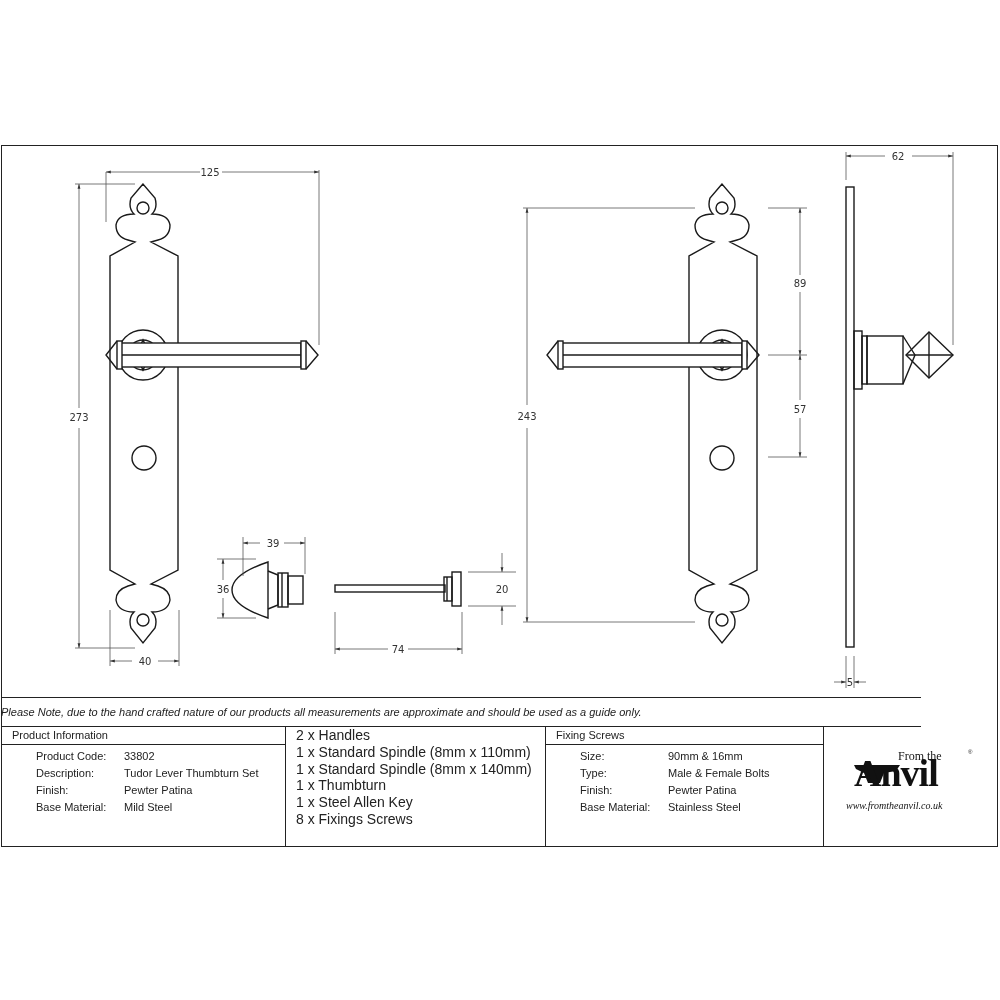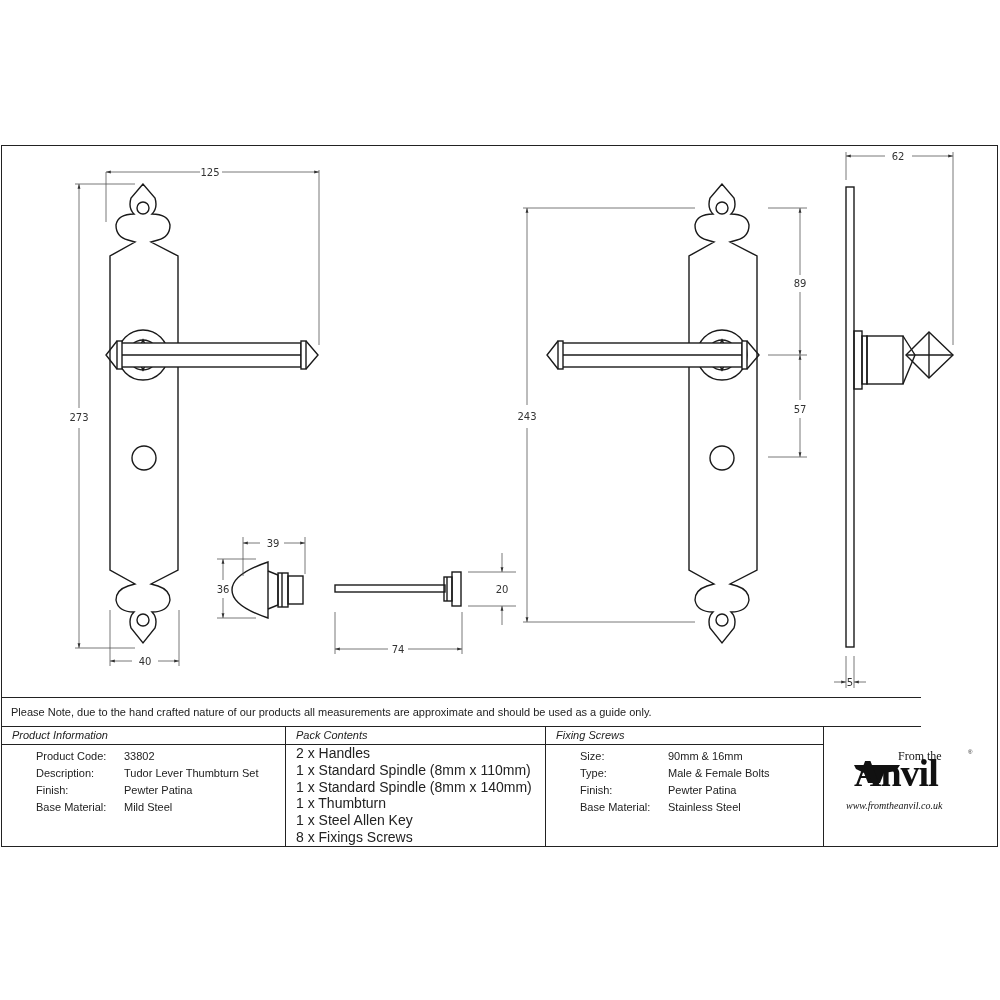--- a/index.html
+++ b/index.html
@@ -1,23 +1,23 @@
 <!DOCTYPE html>
 <html><head>
 <meta charset="utf-8">
 <style>
   html, body { margin: 0; padding: 0; background: #ffffff; }
   body { width: 1000px; height: 1000px; position: relative; font-family: "Liberation Sans", "DejaVu Sans", sans-serif; color: #222; overflow: hidden; }
   .sheet { position: absolute; left: 1px; top: 145px; width: 997px; height: 702px; border: 1.5px solid #222; box-sizing: border-box; }
   svg.drawing { position: absolute; left: 0; top: 0; }
   .dim-label { font-family: "DejaVu Sans", sans-serif; font-size: 10px; fill: #333; }
-  .note-row { position: absolute; left: 1px; top: 697px; width: 920px; height: 30px; border-top: 1.5px solid #222; border-bottom: 1.5px solid #222; box-sizing: border-box; font-size: 11px; padding: 8px 10px; }
+  .note-row { position: absolute; left: 1px; top: 697px; width: 920px; height: 30px; border-top: 1.5px solid #222; border-bottom: 1.5px solid #222; box-sizing: border-box; font-size: 11px; padding: 8px 0; font-style: italic; }
   .table { position: absolute; left: 1px; top: 727px; width: 997px; height: 120px; }
   .col { position: absolute; top: 0; height: 120px; border-right: 1.5px solid #222; box-sizing: border-box; }
-  .col-head { height: 18px; border-bottom: 1.5px solid #222; font-size: 11px; padding: 2px 10px; box-sizing: border-box; font-style: italic; }
+  .col-head { height: 18px; border-bottom: 1.5px solid #222; font-size: 11px; padding: 2px 10px; box-sizing: border-box; }
   .col-body { padding: 3px 10px; font-size: 11px; line-height: 17px; }
   .kv { display: flex; padding-left: 24px; }
   .kv .k { width: 88px; }
   .pack-list { padding: 0 10px; font-size: 14px; line-height: 16.8px; }
   .logo { position: absolute; left: 825px; top: 0; width: 172px; height: 120px; }
   .logo-anvil { position: absolute; left: 28px; top: 24px; font-family: "Liberation Serif", "DejaVu Serif", serif; font-size: 38px; font-weight: bold; color: #111; letter-spacing: -1px; text-align: center; }
   .logo-from { position: absolute; left: 72px; top: 22px; font-family: Liberation Serif, serif; font-size: 12px; color: #111; }
   .logo-url { position: absolute; left: 20px; top: 73px; font-family: "Liberation Serif", serif; font-style: italic; font-size: 10px; color: #111; }
   .logo-reg { position: absolute; left: 142px; top: 22px; font-size: 6px; }
 </style>
@@ -188,21 +188,20 @@
           <span class="k">Finish:</span>
           <span>Pewter Patina</span>
         </div>
       <div class="kv">
           <span class="k">Base Material:</span>
           <span>Mild Steel</span>
         </div>
     </div>
   </div>
   <div class="col" style="left:285px; width:260px; border-bottom:1.5px solid #222;">
-    <div class="col-head">Pack Contents</div>
     <div class="pack-list">
       <div>2 x Handles</div>
       <div>1 x Standard Spindle (8mm x 110mm)</div>
       <div>1 x Standard Spindle (8mm x 140mm)</div>
       <div>1 x Thumbturn</div>
       <div>1 x Steel Allen Key</div>
       <div>8 x Fixings Screws</div>
     </div>
   </div>
   <div class="col" style="left:545px; width:278px; border-bottom:1.5px solid #222;">

